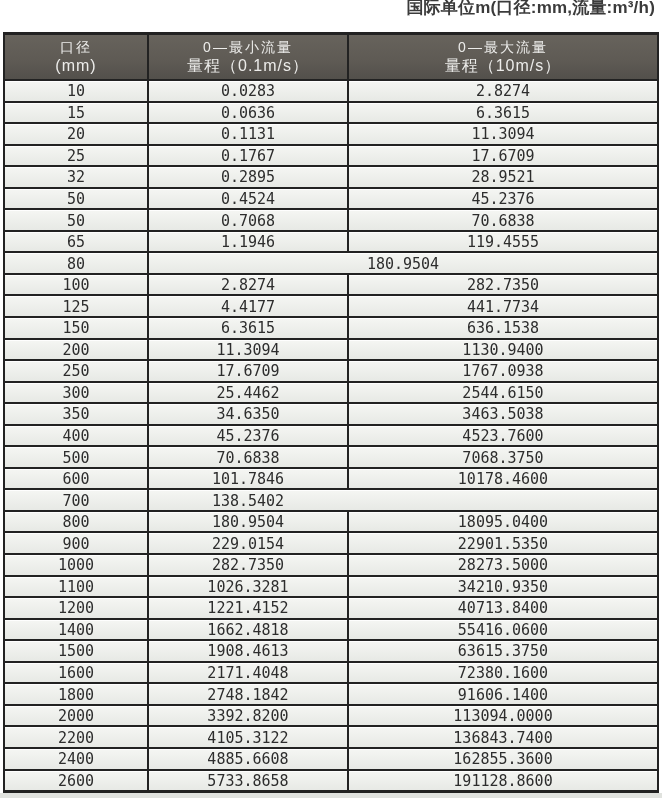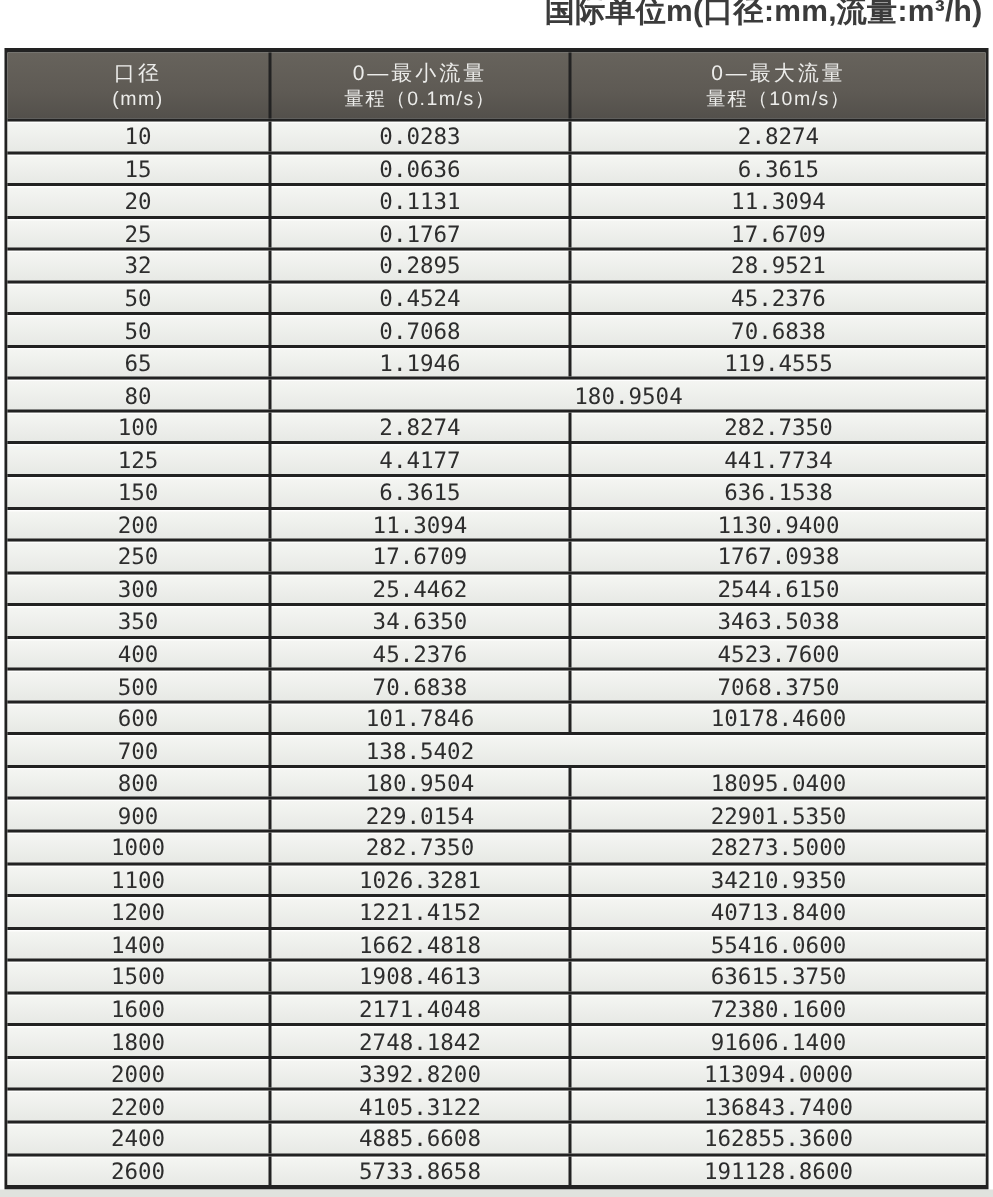--- a/index.html
+++ b/index.html
@@ -7,44 +7,44 @@
   body {
     background: var(--page-bg, #ffffff);
     font-family: "Liberation Sans", sans-serif;
     overflow: hidden;
   }
   .page { position: relative; width: 662px; height: 798px; }
 
   .title-bar {
     position: absolute; top: 0; left: 0; right: 7px; height: 15px;
     display: flex; align-items: center; justify-content: flex-end;
-    font-size: 20px; font-weight: 600; color: var(--title-text, #3b3b3b);
+    font-size: 17px; font-weight: 600; color: var(--title-text, #3b3b3b);
     letter-spacing: 0.2px;
   }
 
   .flow-table {
     position: absolute; top: 32px; left: 3px; right: 3px; bottom: 5px;
     border: 2px solid var(--border, #222);
     border-top-width: 3px; border-bottom-width: 3px;
     display: flex; flex-direction: column;
     background: var(--row-bg-bottom, #e7e9e5);
   }
 
   .header-row {
     display: flex; height: 44px; flex: none;
     background: linear-gradient(180deg, #67635c 0%, var(--header-bg, #5e5a54) 60%, #53504b 100%);
     color: var(--header-text, #ececea);
   }
   .hcell {
     display: flex; flex-direction: column; align-items: center; justify-content: center;
     line-height: 1.3; font-size: 14px; letter-spacing: 2px; text-align: center;
   }
-  .hcell .sub { font-size: 13px; letter-spacing: 1px; }
-
-  .c1 { width: 174px; }
+  .hcell .sub { font-size: 16px; letter-spacing: 1px; }
+
+  .c1 { width: 142px; }
   .c2 { width: 200px; border-left: 2px solid var(--border, #222); }
   .c3 { flex: 1; border-left: 2px solid var(--border, #222); align-items: center; }
 
   .tbody { flex: 1; display: flex; flex-direction: column; }
   .trow {
     flex: 1; display: flex;
     border-top: 2px solid var(--border, #222);
     background: linear-gradient(180deg, var(--row-bg-top, #f5f6f3) 0%, var(--row-bg-bottom, #e7e9e5) 100%);
     box-shadow: inset 0 1px 0 rgba(255,255,255,0.85);
   }

